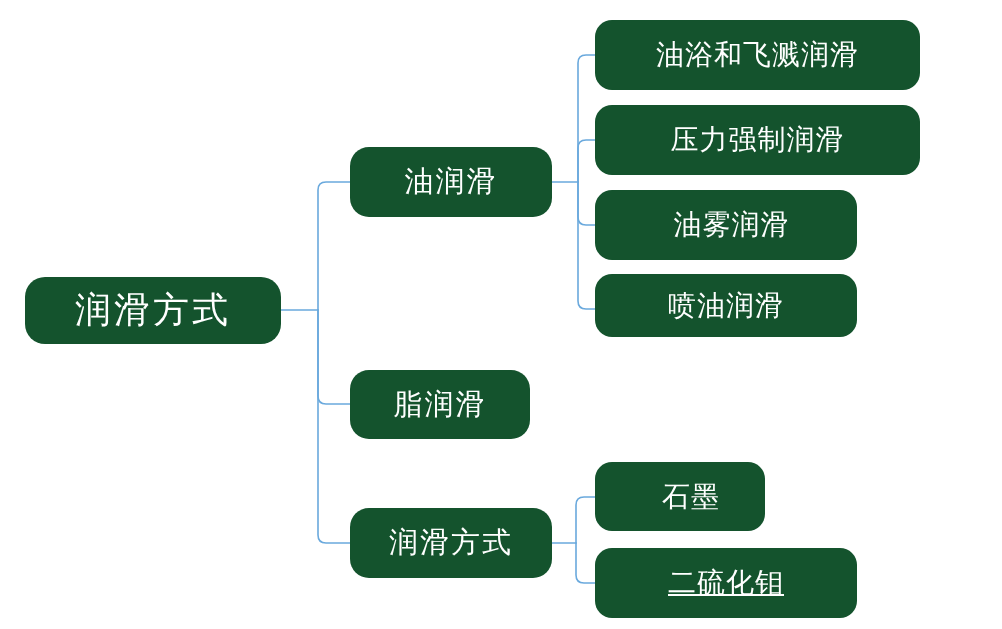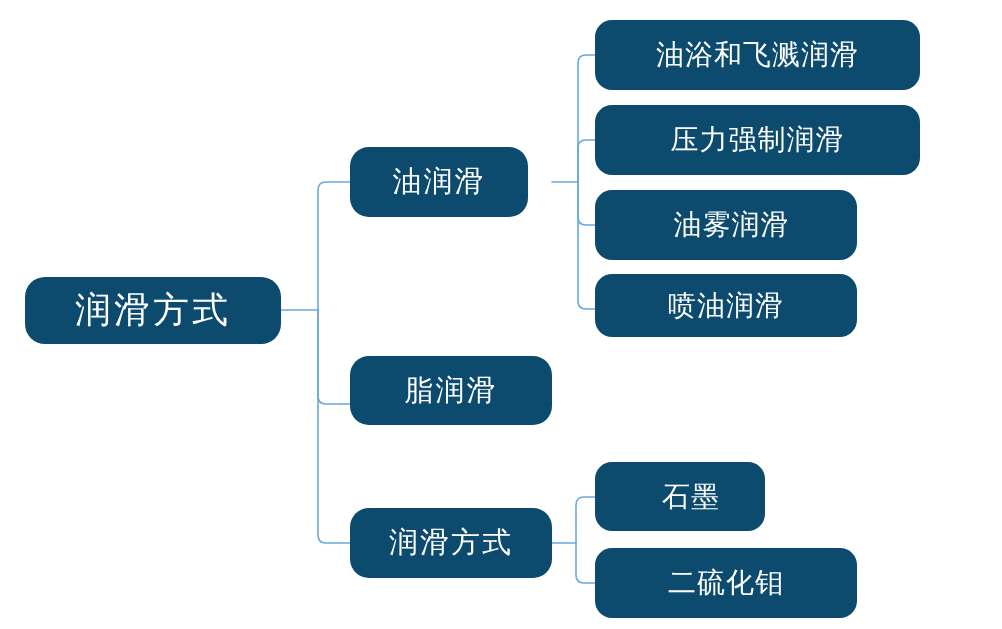--- a/index.html
+++ b/index.html
@@ -22,21 +22,21 @@
     position: absolute;
     left: 0;
     top: 0;
     width: 1002px;
     height: 629px;
     pointer-events: none;
   }
   .node {
     position: absolute;
     box-sizing: border-box;
-    background: #0c4a6e;
+    background: #14532d;
     border-radius: 18px;
     color: #ffffff;
     display: flex;
     align-items: center;
     justify-content: center;
     letter-spacing: 1px;
     white-space: nowrap;
     user-select: none;
   }
   .node.root {
@@ -79,31 +79,31 @@
       <path d="M578,182 V301 Q578,309 586,309 H595"></path>
 
       <path d="M552,543 H576"></path>
       <path d="M576,543 V505 Q576,497 584,497 H595"></path>
       <path d="M576,543 V575 Q576,583 584,583 H595"></path>
     </g>
   </svg>
 
   <div class="node root" style="left:25px; top:277px; width:256px; height:67px;">润滑方式</div>
 
-  <div class="node level2" style="left:350px; top:147px; width:178px; height:70px;">油润滑</div>
+  <div class="node level2" style="left:350px; top:147px; width:202px; height:70px;">油润滑</div>
 
-  <div class="node level2" style="left:350px; top:356px; width:202px; height:69px;">脂润滑</div>
+  <div class="node level2" style="left:350px; top:370px; width:180px; height:69px;">脂润滑</div>
 
   <div class="node level2" style="left:350px; top:508px; width:202px; height:70px;">润滑方式</div>
 
   <div class="node level3" style="left:595px; top:20px; width:325px; height:70px;">油浴和飞溅润滑</div>
 
   <div class="node level3" style="left:595px; top:105px; width:325px; height:70px;">压力强制润滑</div>
 
   <div class="node level3" style="left:595px; top:190px; width:262px; height:70px;padding-left:11px;">油雾润滑</div>
 
   <div class="node level3" style="left:595px; top:274px; width:262px; height:63px;">喷油润滑</div>
 
   <div class="node level3" style="left:595px; top:462px; width:170px; height:69px;padding-left:22px;">石墨</div>
 
-  <div class="node level3" style="left:595px; top:548px; width:262px; height:70px;">二硫化钼</div>
+  <div class="node level3" style="left:595px; top:548px; width:262px; height:70px;text-decoration:underline;">二硫化钼</div>
 
 </div>
 
 </body></html>

